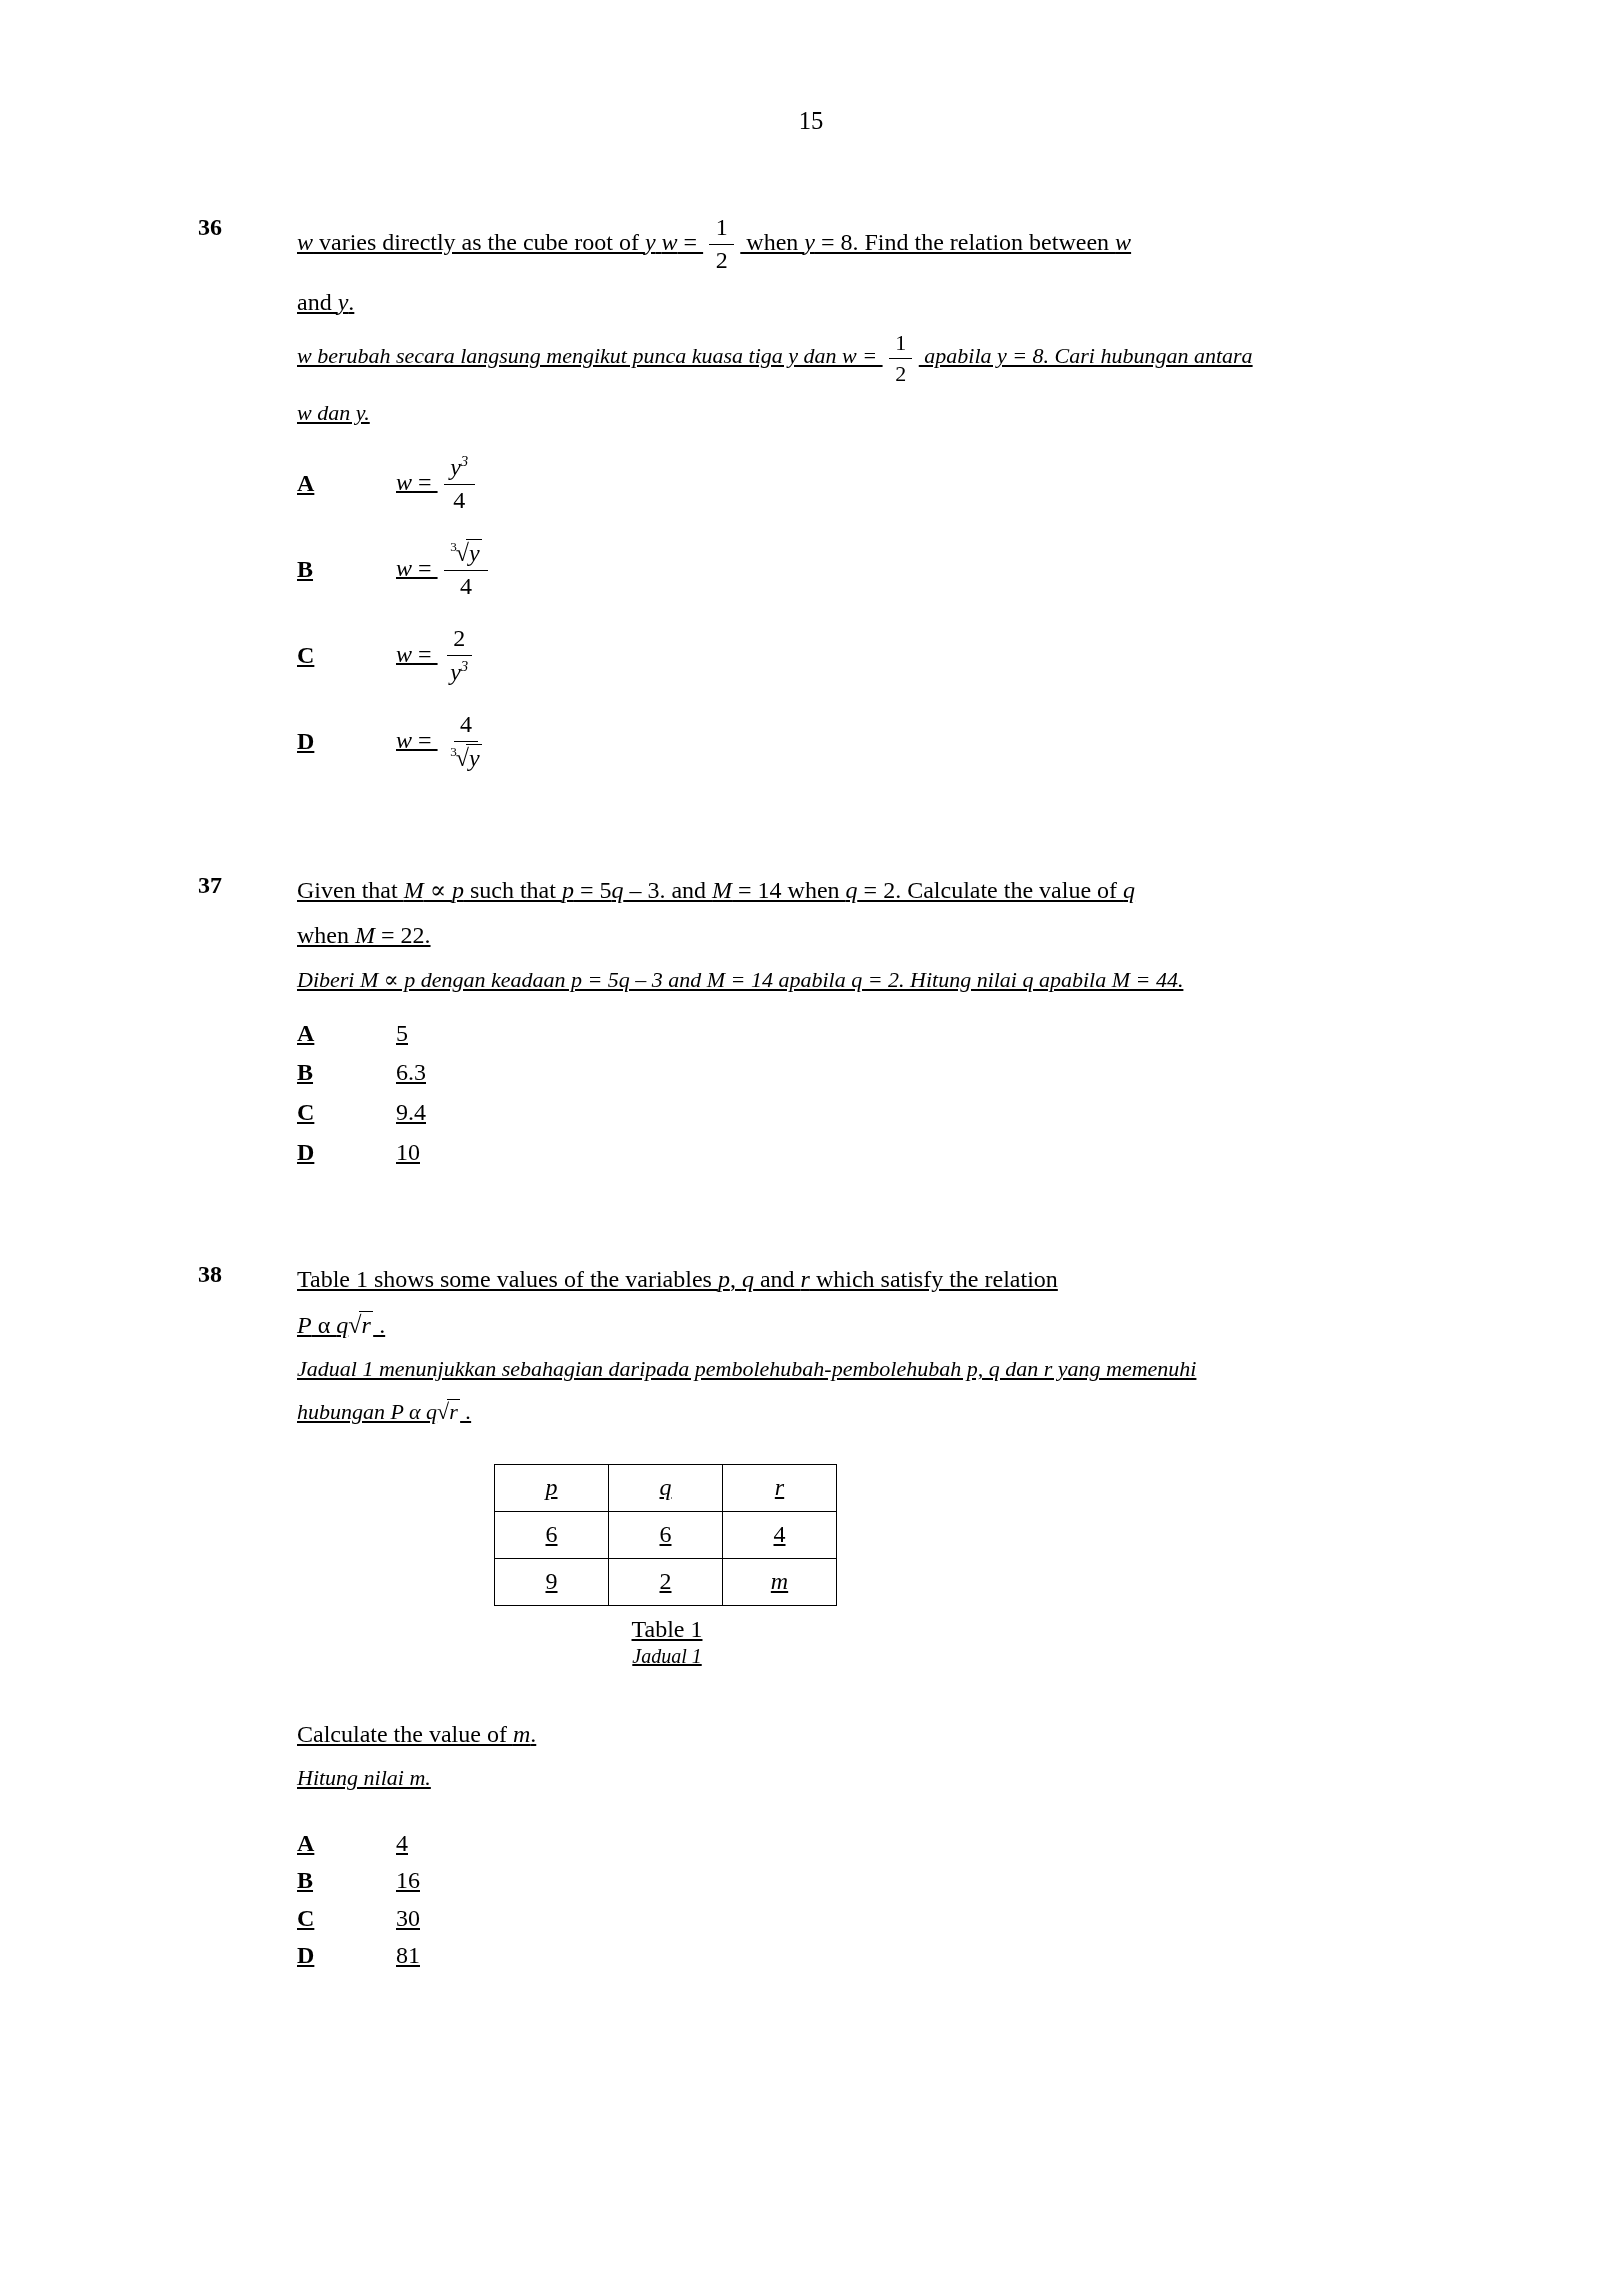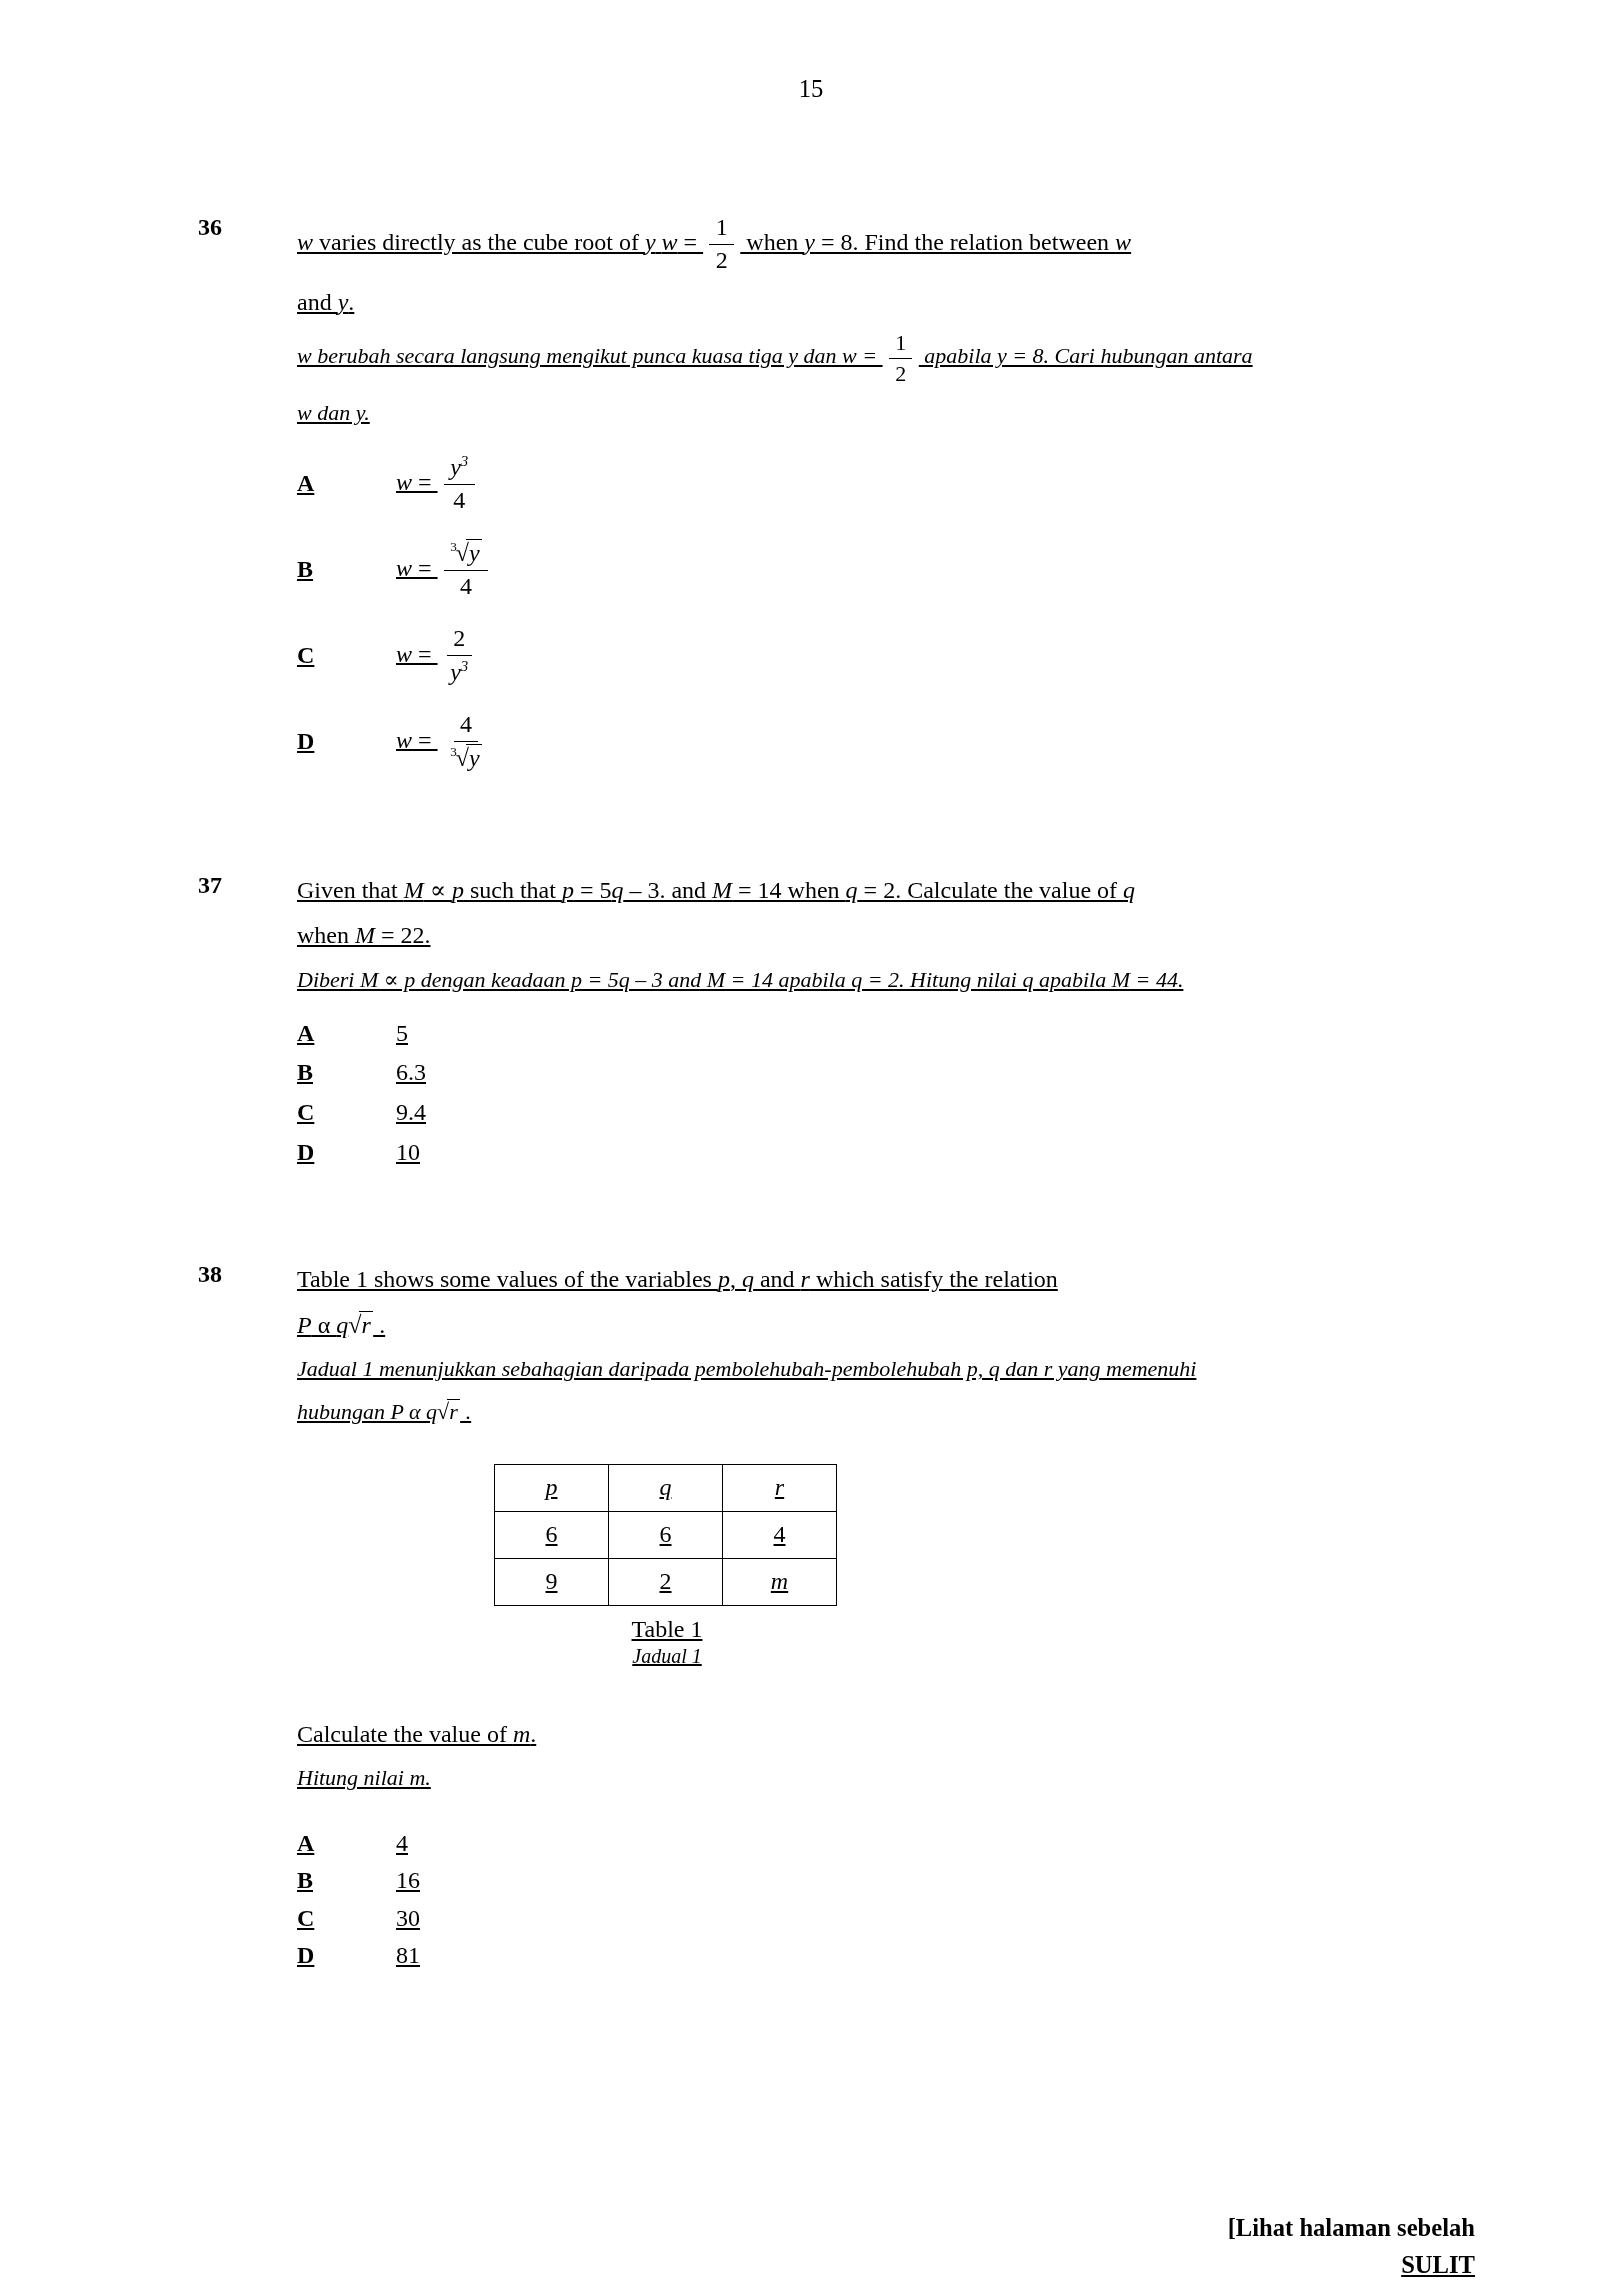--- a/index.html
+++ b/index.html
@@ -7,21 +7,21 @@
     position:relative;
     width:1622px;height:2295px;
     background:#ffffff;color:#000;
     font-family:"Liberation Serif","DejaVu Serif",serif;
     font-size:24px;
     box-sizing:border-box;
     padding:214px 79px 0 198px;
     overflow:hidden;
   }
   .page-number{
-    position:absolute;top:75px;left:0;right:0;
+    position:absolute;top:107px;left:0;right:0;
     text-align:center;font-size:24.6px;
   }
   .question{display:flex;align-items:flex-start;}
   .q37{margin-top:75px;}
   .q38{margin-top:83px;}
   .q-num{flex:0 0 99px;font-weight:bold;}
   .q-body{flex:1 1 auto;min-width:0;text-decoration:underline;}
   .line{margin:0 0 9.5px 0;line-height:1.5;white-space:nowrap;}
   .ms{font-size:22px;}
   .it{font-style:italic;}
@@ -195,19 +195,15 @@
           <span class="opt-value">30</span>
         </div>
         <div class="option">
           <span class="opt-label">D</span>
           <span class="opt-value">81</span>
         </div>
       </div>
     </div>
   </section>
 
-  <div class="footer">
-    <div class="footer-note">[Lihat halaman sebelah</div>
-    <div class="footer-sulit">SULIT</div>
-  </div>
 
 </div>
 
 
 </body></html>

